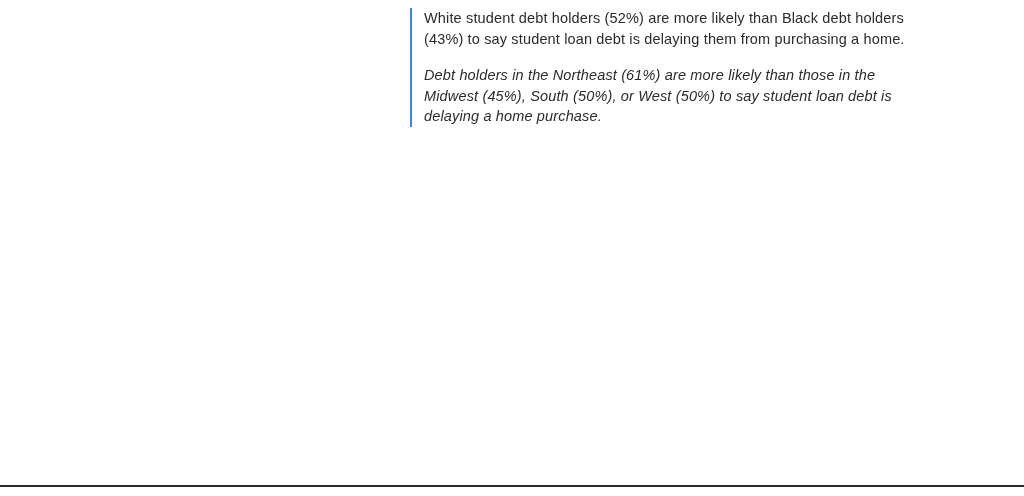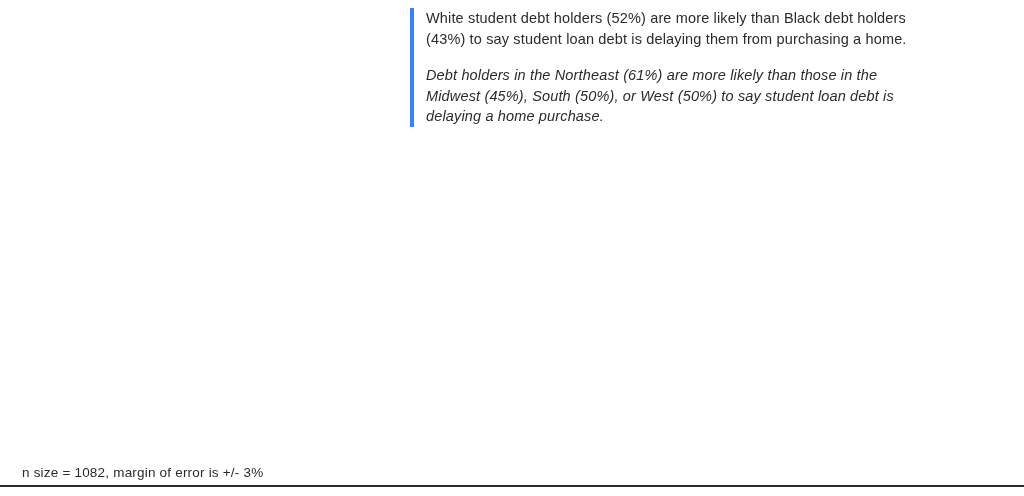--- a/index.html
+++ b/index.html
@@ -35,21 +35,21 @@
     height: 0;
   }
 
   
   #callout {
     position: absolute;
     left: 410px;
     top: 8px;
     width: 500px;
     padding-left: 12px;
-    border-left: 4px solid #3b82f6;
+    border-left: 2px solid #3b82f6;
     box-sizing: border-box;
   }
   #callout p {
     margin: 0 0 16px 0;
     font-size: 14.5px;
     line-height: 1.42;
     color: #2b2b2b;
     letter-spacing: 0.15px;
   }
   #callout p:last-child { margin-bottom: 0; font-style: italic; }
@@ -105,16 +105,15 @@
       
     </div>
 
   </div>
 
   <div id="callout">
     <p>White student debt holders (52%) are more likely than Black debt holders (43%) to say student loan debt is delaying them from purchasing a home.</p>
     <p>Debt holders in the Northeast (61%) are more likely than those in the Midwest (45%), South (50%), or West (50%) to say student loan debt is delaying a home purchase.</p>
   </div>
 
-  <div id="footnote">n size = 1082, margin of error is +/- 3%</div>
   <div id="bottom-rule"></div>
 
 </div>
 
 </body></html>

